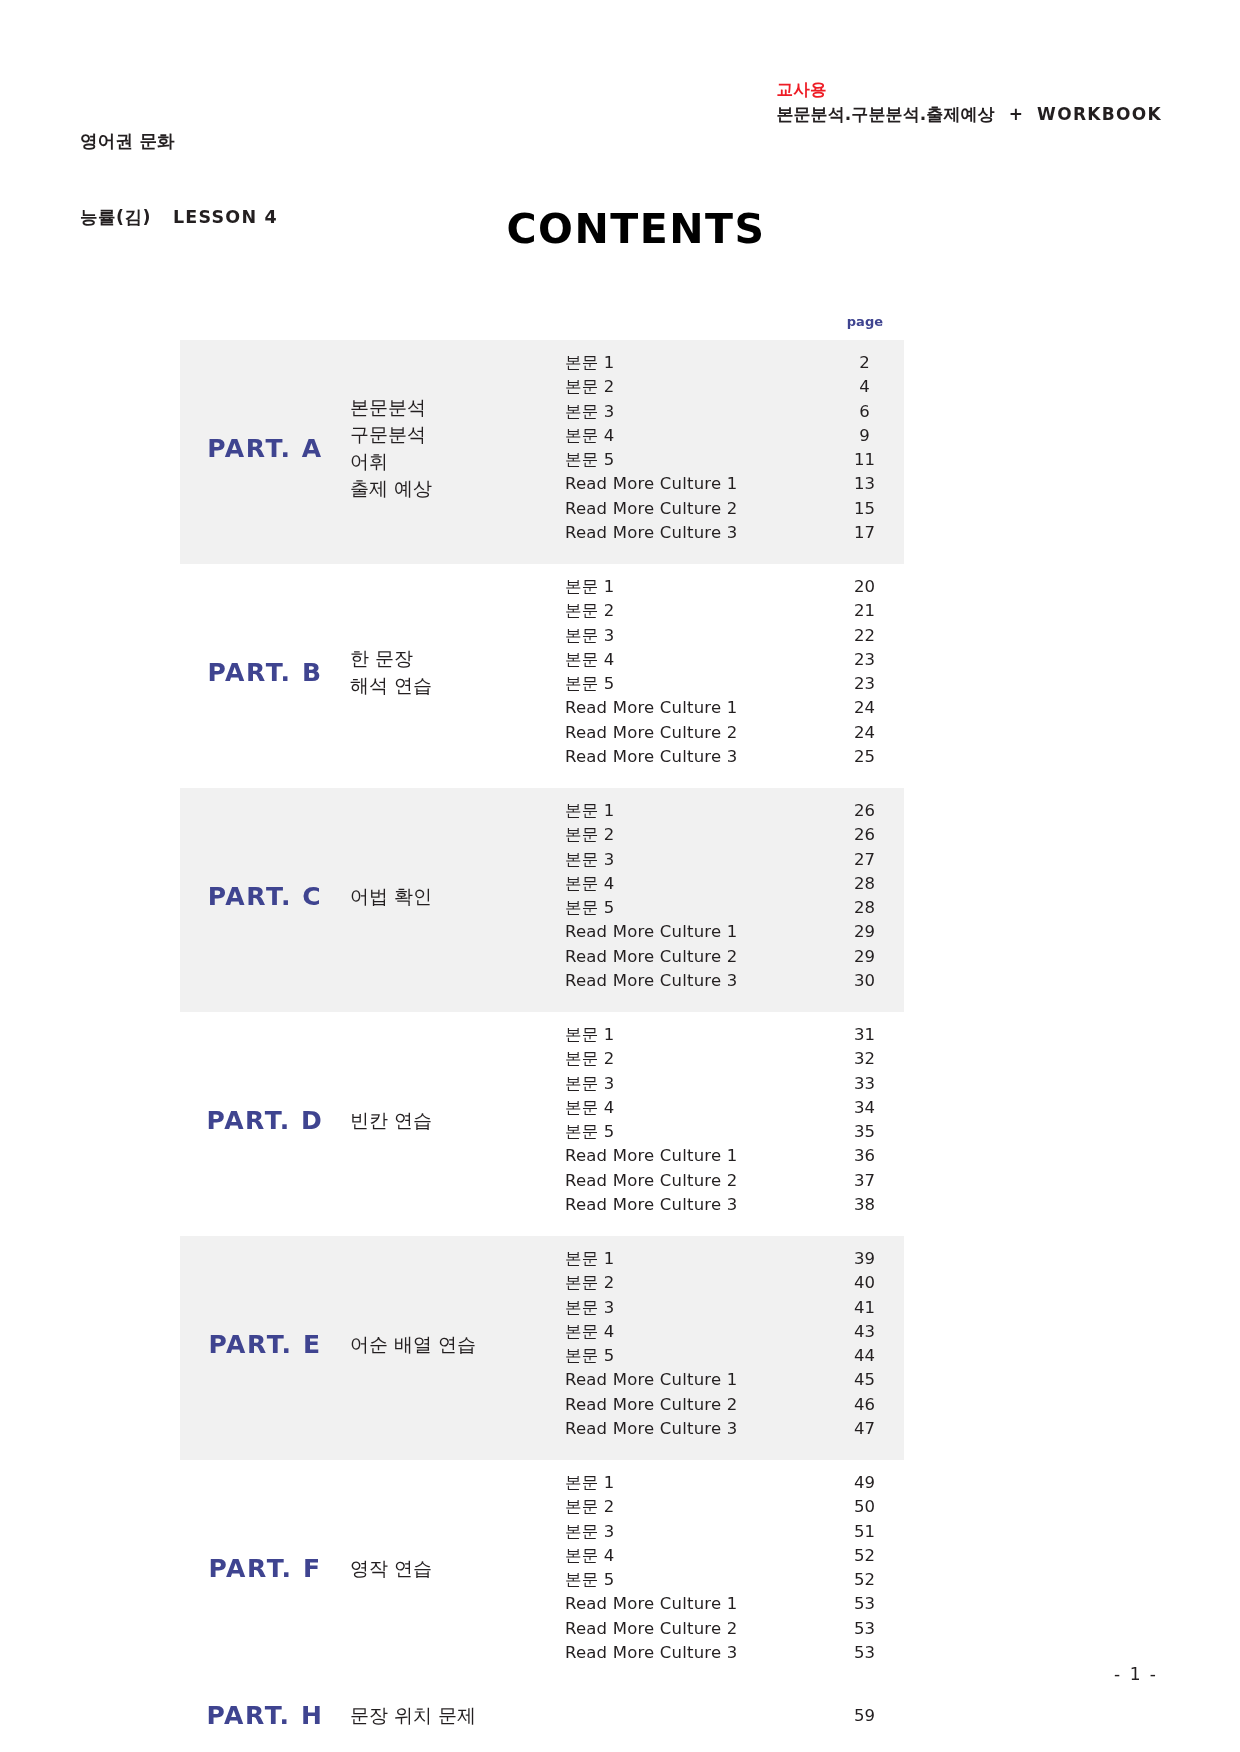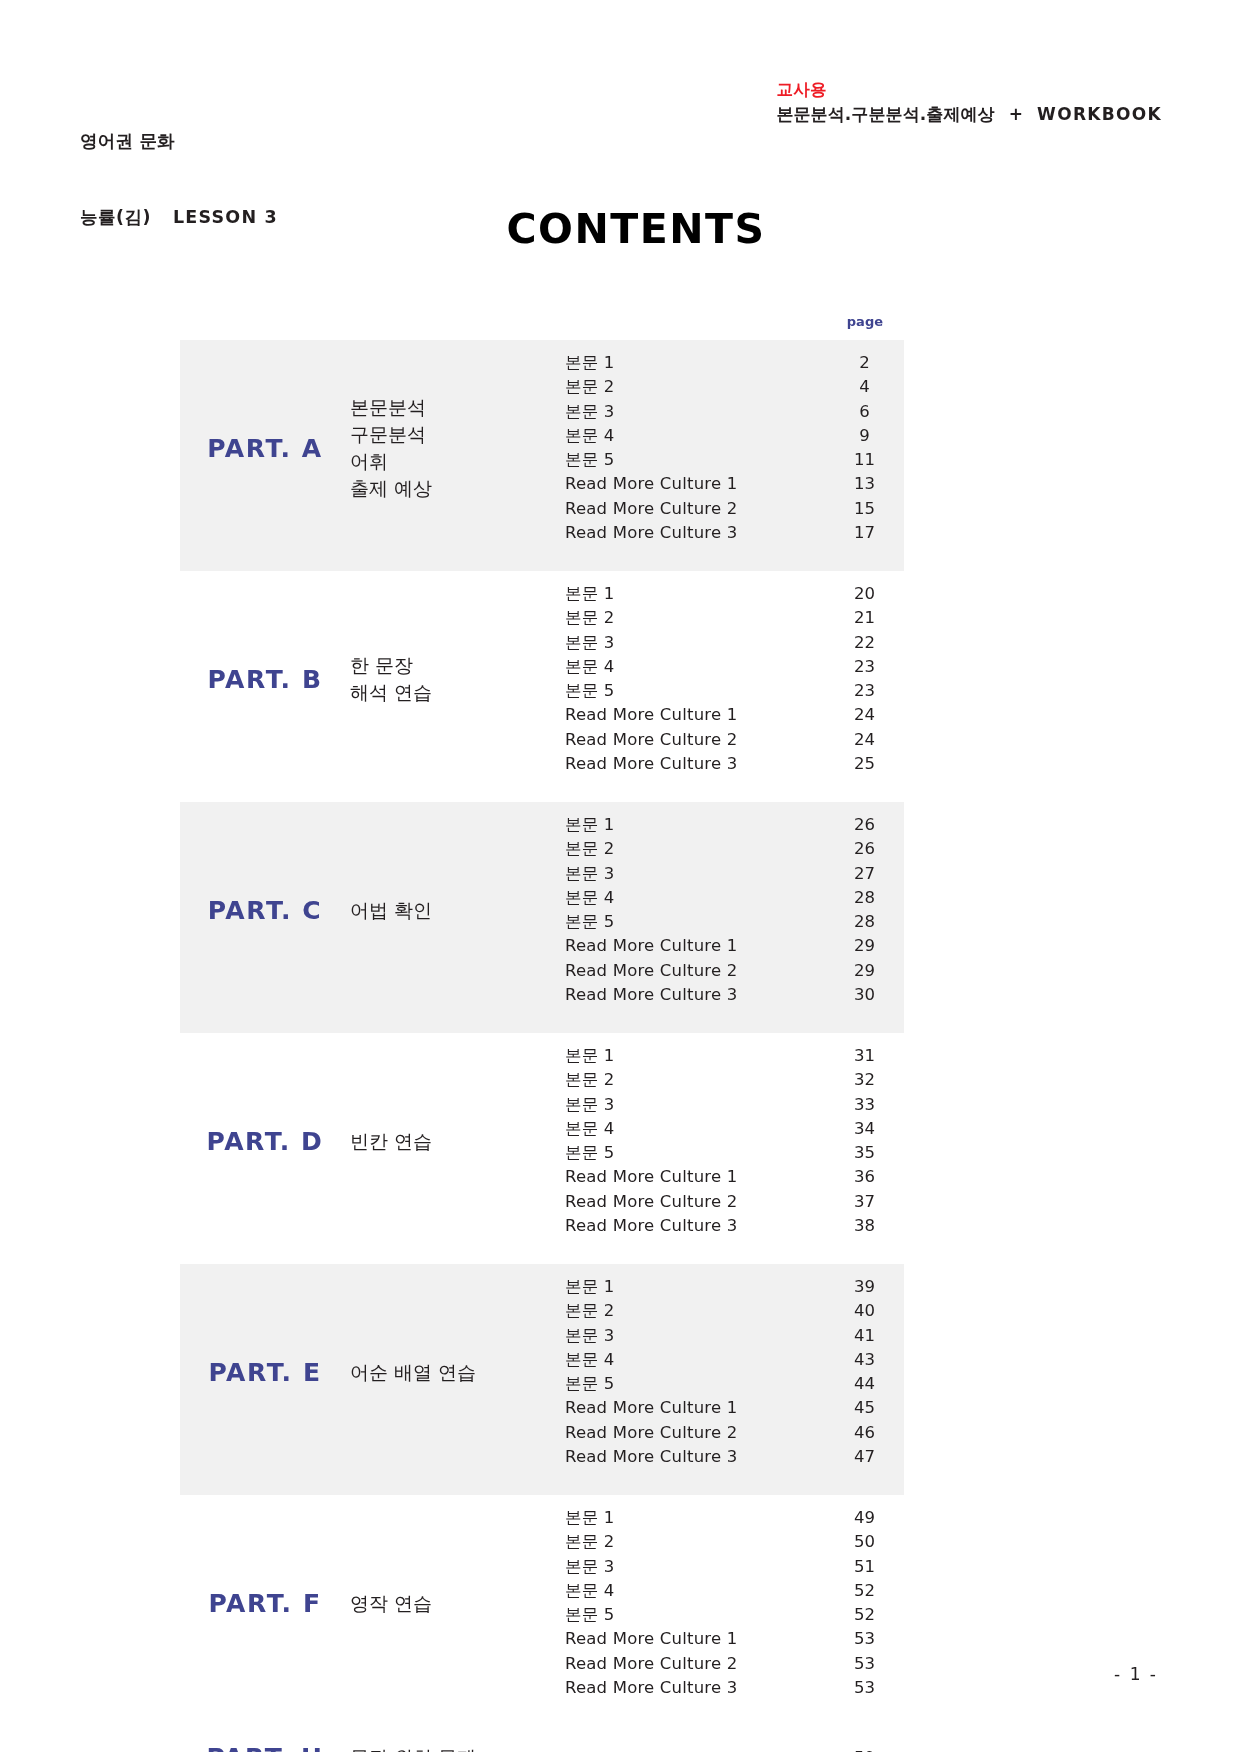--- a/index.html
+++ b/index.html
@@ -141,21 +141,21 @@
     white-space: pre-line;
     letter-spacing: 0.2px;
   }
   .pages-cell {
     font-size: 16.5px;
     line-height: 1.47;
     color: #231f20;
     text-align: center;
     white-space: pre-line;
   }
-  .rowpad-big td { padding-top: 11px; padding-bottom: 26px; }
+  .rowpad-big td { padding-top: 11px; padding-bottom: 19px; }
   .rowpad-small td { padding-top: 17px; padding-bottom: 17px; }
   .simple-page {
     font-size: 16.5px;
     text-align: center;
     color: #231f20;
   }
 
   
   .footer {
     position: absolute;
@@ -167,21 +167,21 @@
   }
 </style>
 </head>
 <body>
 
 <div class="page">
 
   <div class="doc-header">
     <div class="header-left">
       <div>영어권 문화</div>
-      <div class="line2"><span>능률(김)</span><span class="lesson">LESSON 3</span></div>
+      <div class="line2"><span>능률(김)</span><span class="lesson">LESSON 4</span></div>
     </div>
     <div class="header-right">
       <div class="teacher-tag">교사용</div>
       <div class="subtitle"><span>본문분석.구분분석.출제예상</span><span class="plus">+</span><span class="workbook">WORKBOOK</span></div>
     </div>
   </div>
 
   <div class="contents-title">CONTENTS</div>
 
   <div class="page-col-label">page</div>

